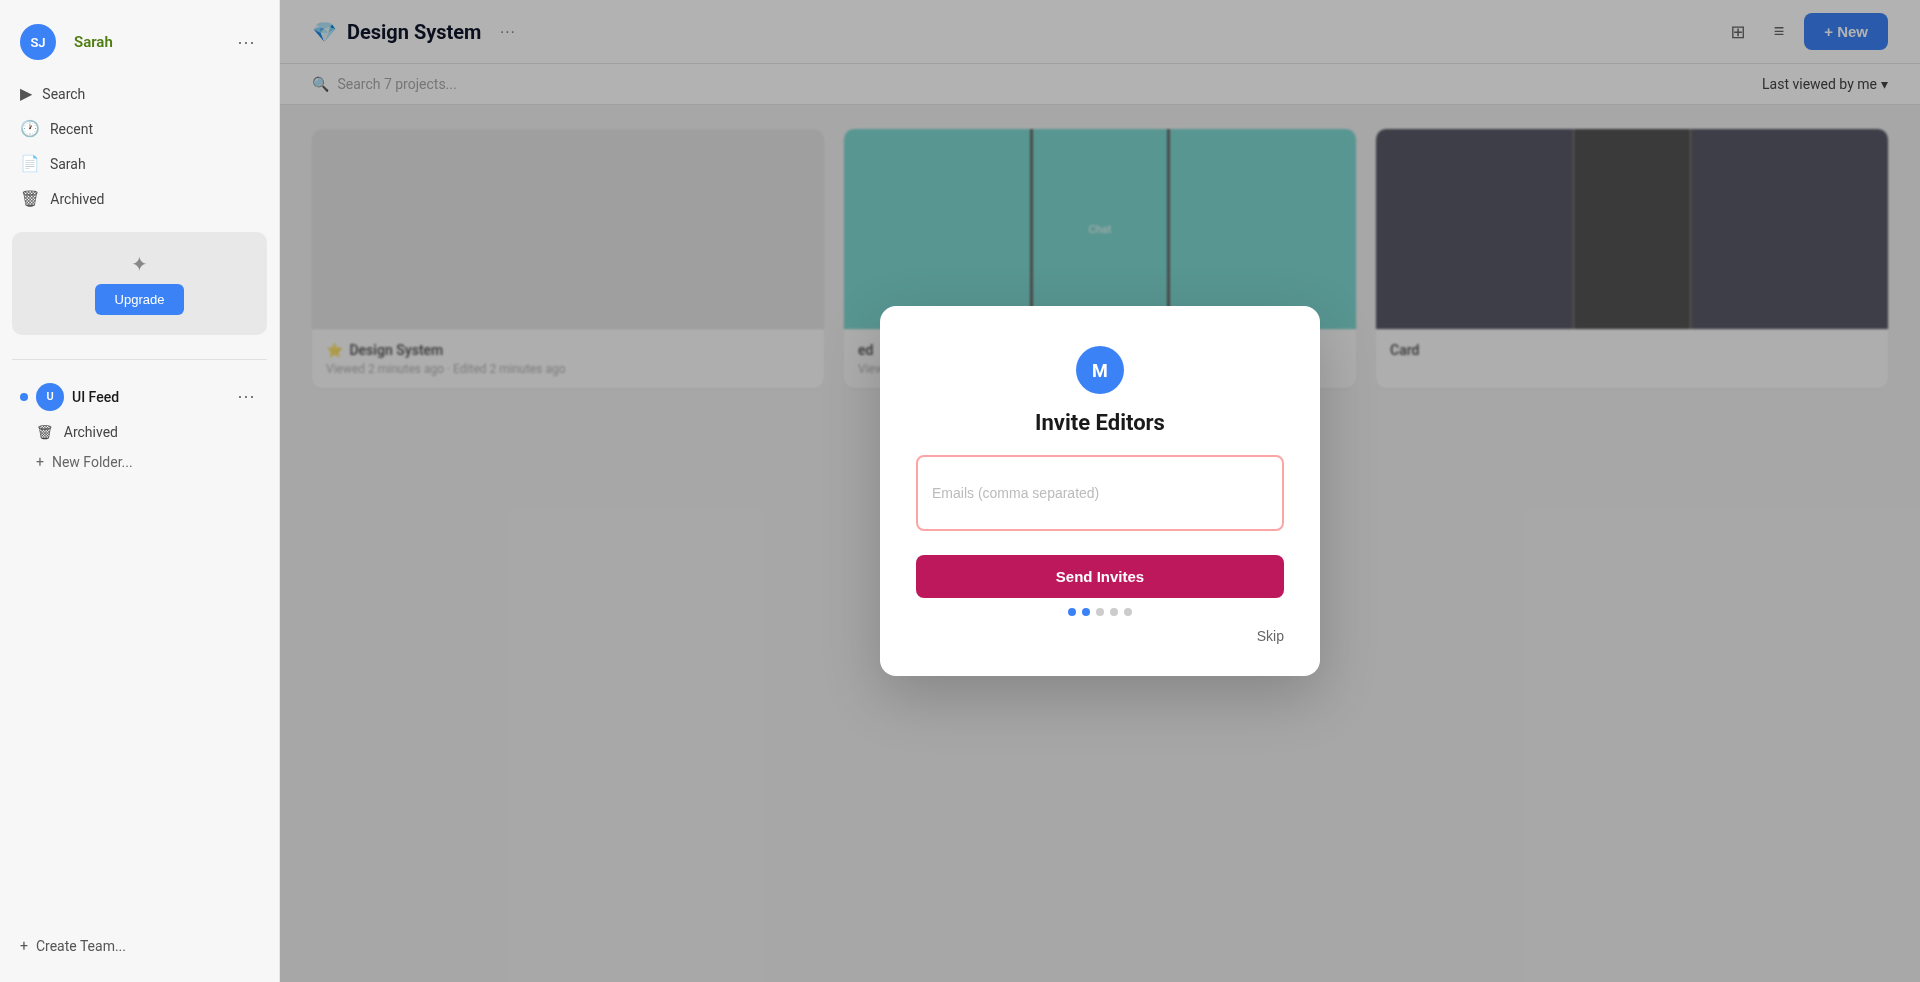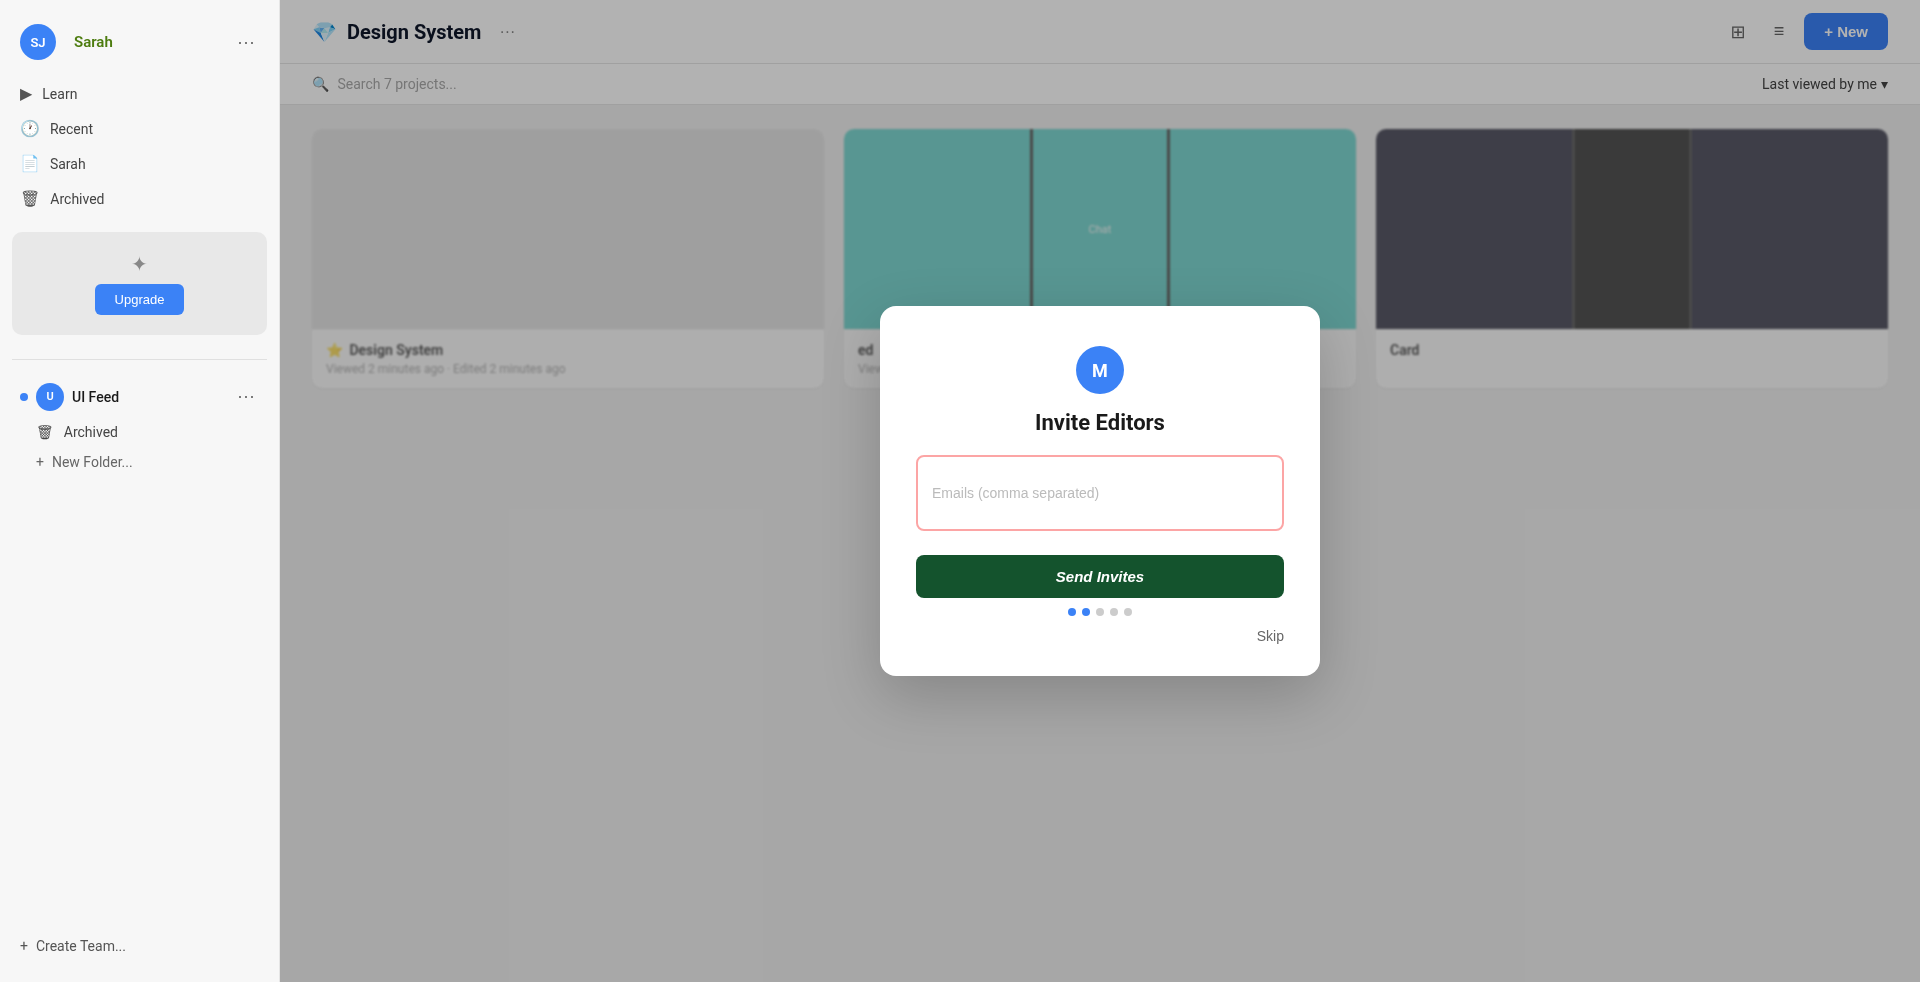--- a/index.html
+++ b/index.html
@@ -378,29 +378,28 @@
       border-radius: 8px;
       font-size: 14px;
       color: #333;
       outline: none;
       margin-bottom: 24px;
     }
     .email-input::placeholder { color: #bbb; }
     .send-btn {
       width: 100%;
       padding: 13px;
-      background: #14532d;
+      background: #be185d;
       color: white;
       border: none;
       border-radius: 8px;
       font-size: 15px;
       font-weight: 600;
       cursor: pointer;
       margin-bottom: 10px;
-      font-style: italic;
     }
     .copy-link-btn {
       width: 100%;
       padding: 13px;
       background: #f5f5f5;
       color: #444;
       border: none;
       border-radius: 8px;
       font-size: 15px;
       font-weight: 500;
@@ -442,21 +441,21 @@
     <div class="sidebar-user">
       <div class="avatar">SJ</div>
       <span class="sidebar-username">Sarah</span>
     </div>
     <button class="dots-btn">···</button>
   </div>
 
   <div class="sidebar-nav">
     <div class="nav-item">
       <span class="nav-icon">▶</span>
-      <span>Learn</span>
+      <span>Search</span>
     </div>
     <div class="nav-item">
       <span class="nav-icon">🕐</span>
       <span>Recent</span>
     </div>
     <div class="nav-item">
       <span class="nav-icon">📄</span>
       <span>Sarah</span>
     </div>
     <div class="nav-item">

